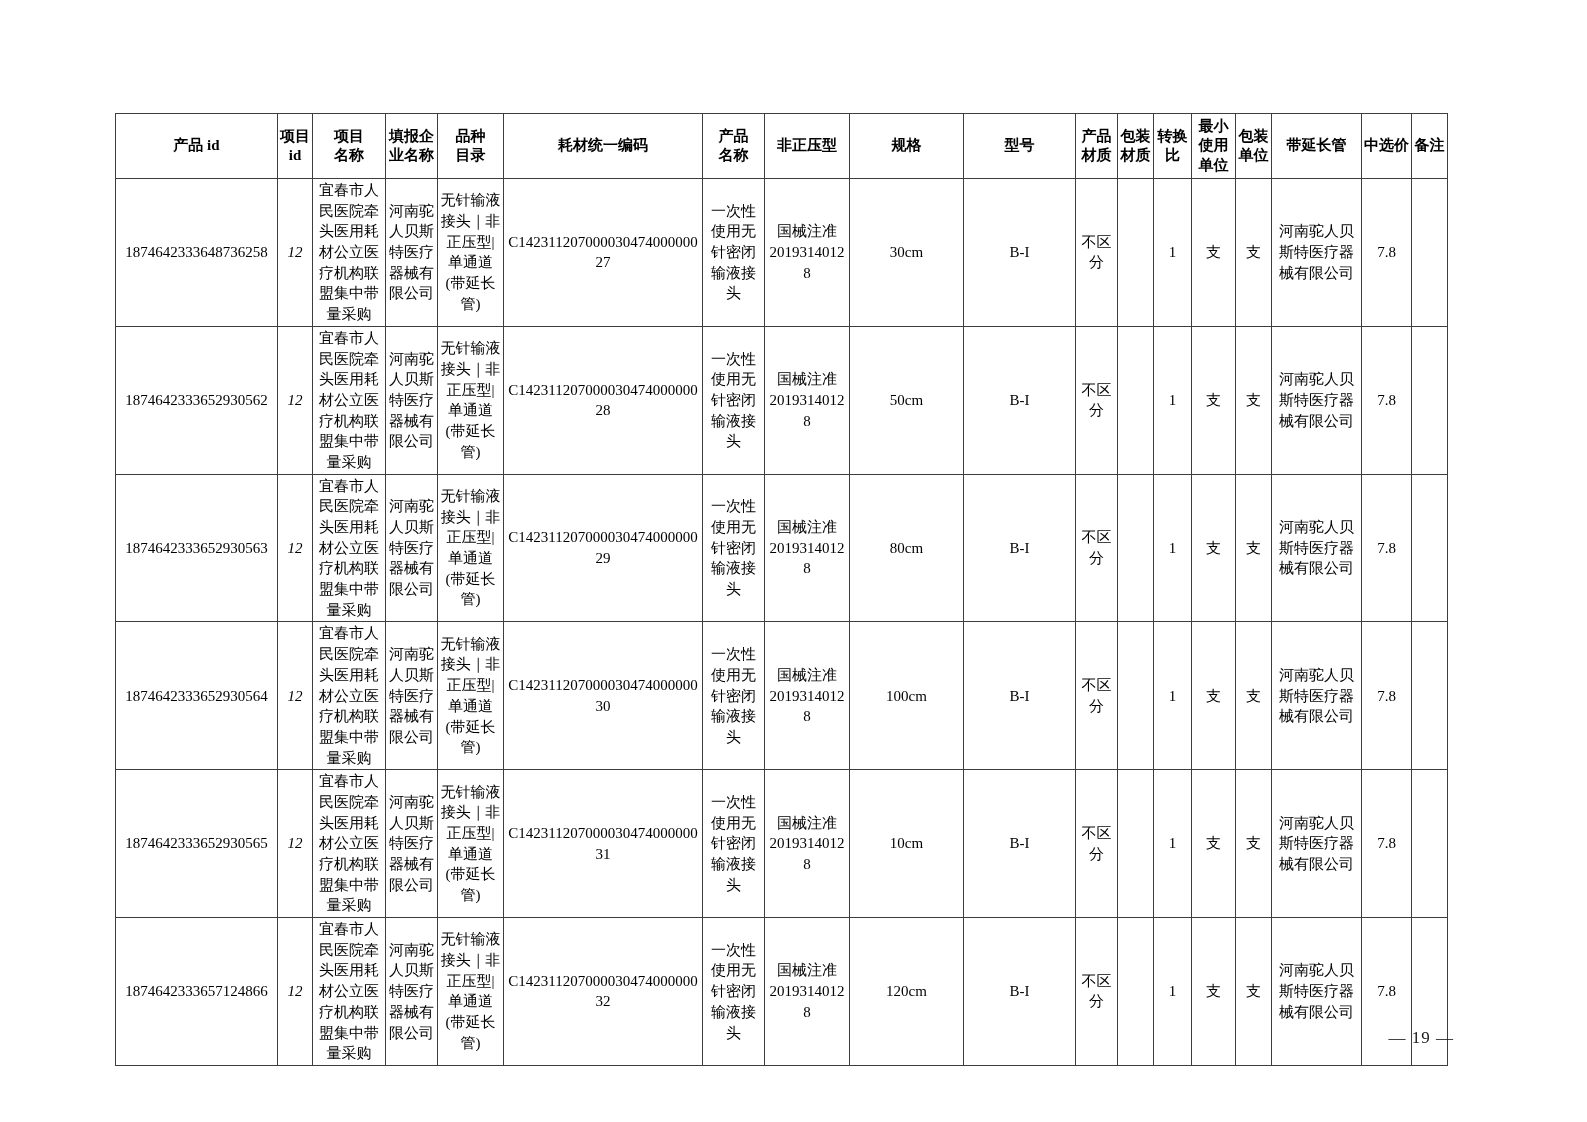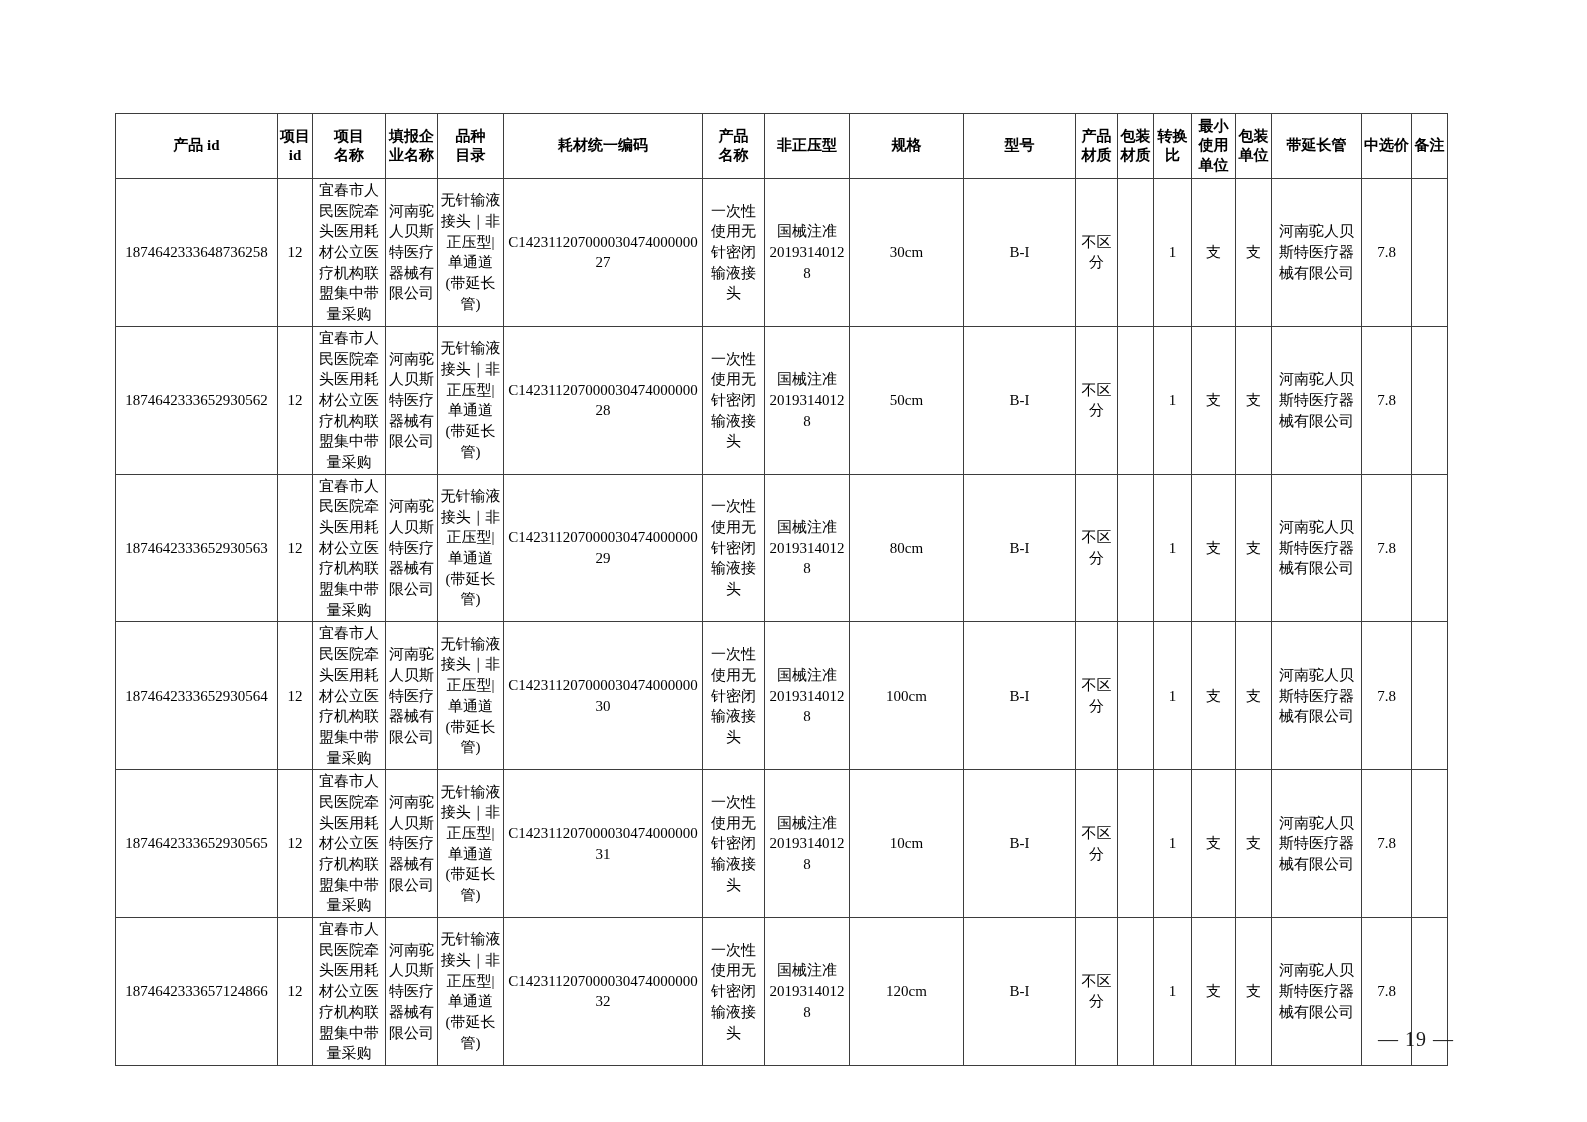--- a/index.html
+++ b/index.html
@@ -42,33 +42,33 @@
     line-height: 1.3;
   }
   table.grid tbody tr:nth-child(1) { height: 140px; }
   table.grid tbody tr:nth-child(2) { height: 134px; }
   table.grid tbody tr:nth-child(3) { height: 135px; }
   table.grid tbody tr:nth-child(4) { height: 135px; }
   table.grid tbody tr:nth-child(5) { height: 135px; }
   table.grid tbody tr:nth-child(6) { height: 136px; }
 
   td.col-product_id      { font-size: 14.5px; white-space: nowrap; }
-  td.col-project_id      { font-size: 14.5px; }
+  td.col-project_id      { font-size: 14.5px; font-style: italic; }
   td.col-material_code   { font-size: 13px; white-space: nowrap; padding: 1px 0; letter-spacing: 0px; }
   td.col-registration_no { font-size: 14px; }
   td.col-spec            { font-size: 14px; white-space: nowrap; }
   td.col-model           { font-size: 14px; white-space: nowrap; }
   td.col-conversion_ratio{ font-size: 14.5px; }
   td.col-selected_price  { font-size: 14.5px; margin-top: 22px; }
 
   .page-number {
     position: absolute;
     top: 1028px;
     right: 133px;
-    font-size: 20px;
+    font-size: 17px;
     letter-spacing: 1px;
     color: #1a1a1a;
   }
 </style>
 </head>
 <body>
 
 <div class="sheet">
 
   <table class="grid">

